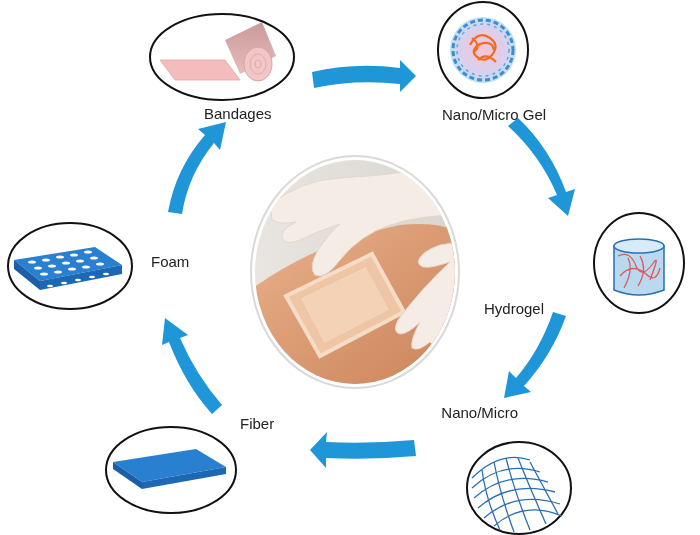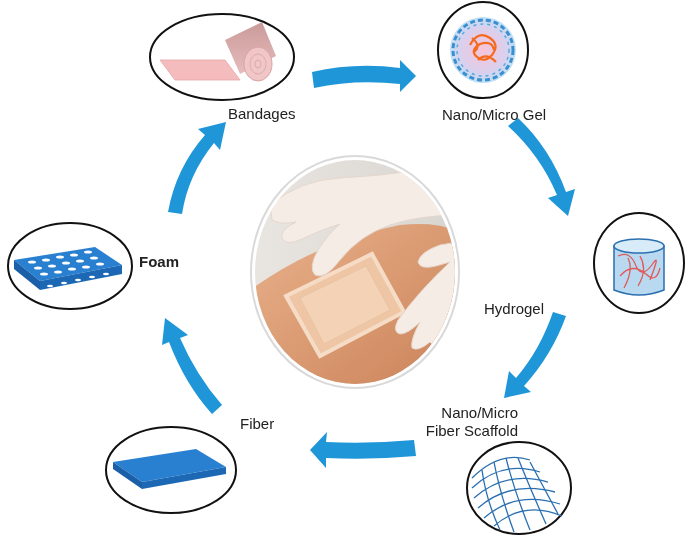--- a/index.html
+++ b/index.html
@@ -157,23 +157,22 @@
         <ellipse cx="50" cy="286" rx="3" ry="1.2"></ellipse>
             <ellipse cx="64" cy="283" rx="3" ry="1.2"></ellipse>
             <ellipse cx="78" cy="280" rx="3" ry="1.2"></ellipse>
             <ellipse cx="92" cy="277" rx="3" ry="1.2"></ellipse>
             <ellipse cx="106" cy="274" rx="3" ry="1.2"></ellipse>
       </g>
     </g>
   </g>
 </svg>
 
-<div class="label" style="left:228px; top:105px;">Bandages</div>
+<div class="label" style="left:204px; top:105px;">Bandages</div>
 <div class="label" style="left:398px; top:106px;margin-left:44px;">Nano/Micro Gel</div>
 <div class="label" style="left:484px; top:254px;margin-top:46px;">Hydrogel</div>
 <div class="label center" style="left:388px; top:404px; width:130px;">
   <div>Nano/Micro</div>
-  <div>Fiber Scaffold</div>
 </div>
 <div class="label" style="left:240px; top:415px;">Fiber</div>
-<div class="label" style="left:139px; top:253px;font-weight:bold;">Foam</div>
+<div class="label" style="left:151px; top:253px;">Foam</div>
 
 </div>
 
 </body></html>

